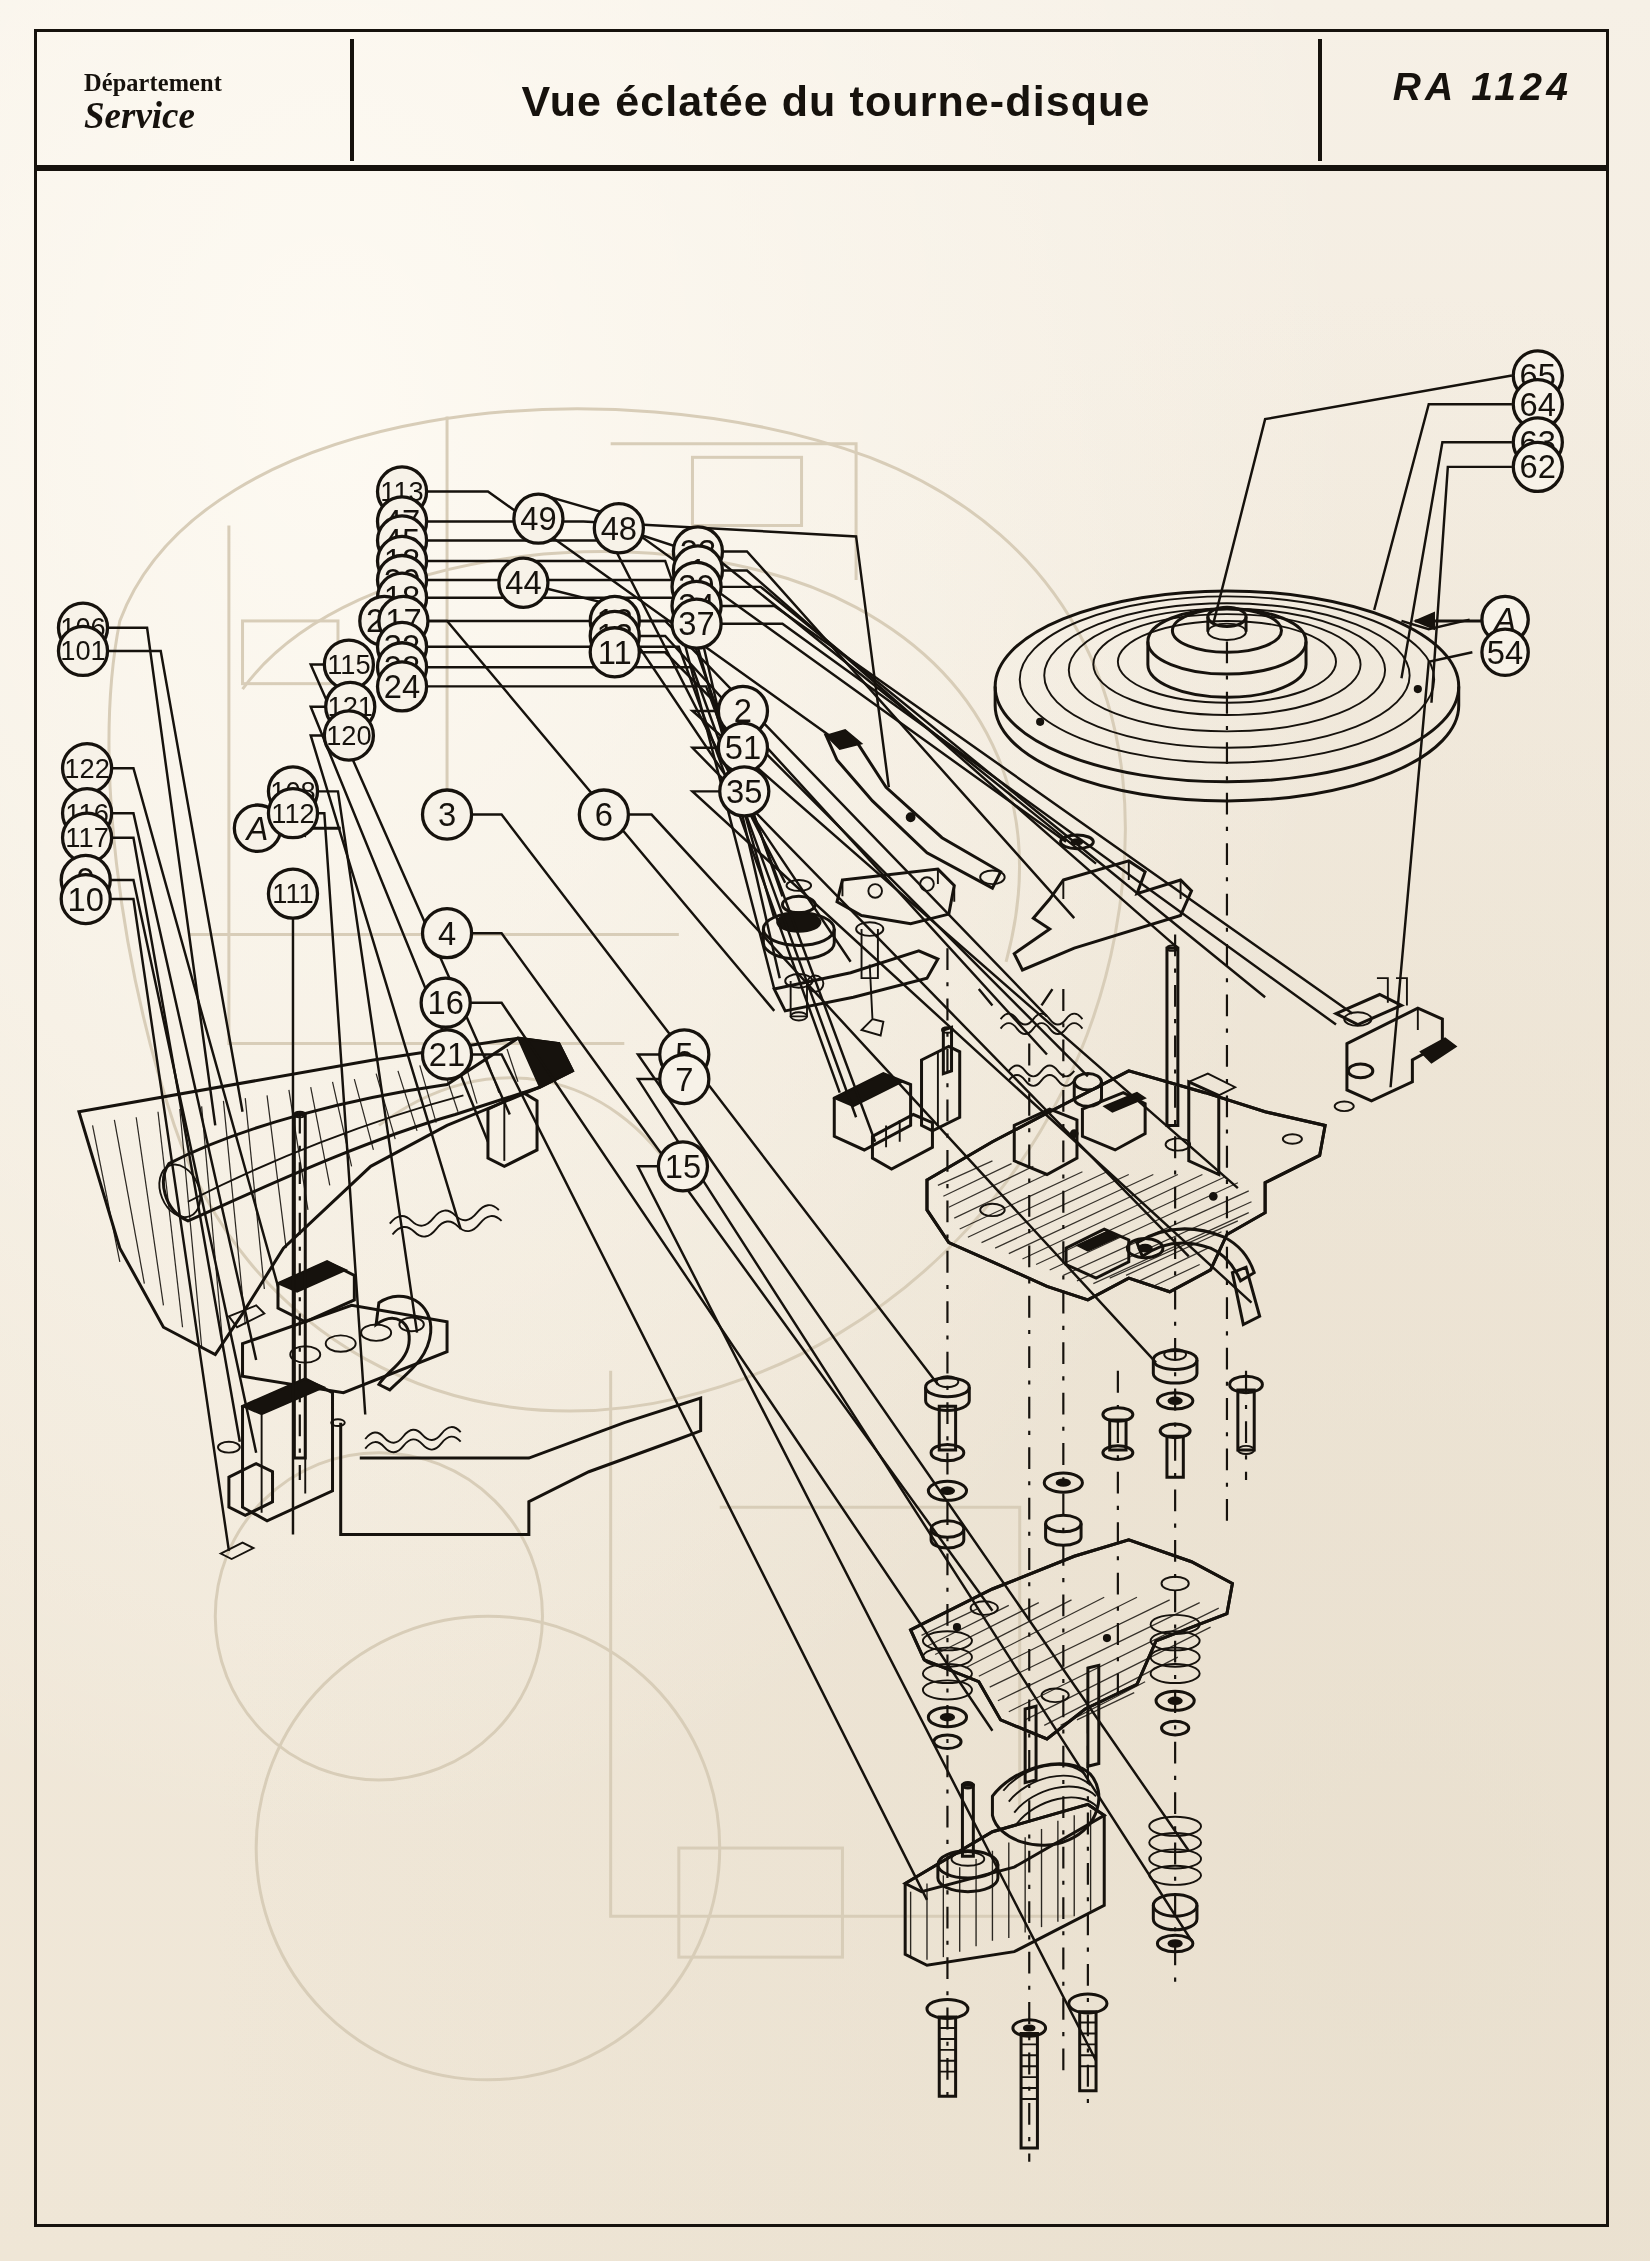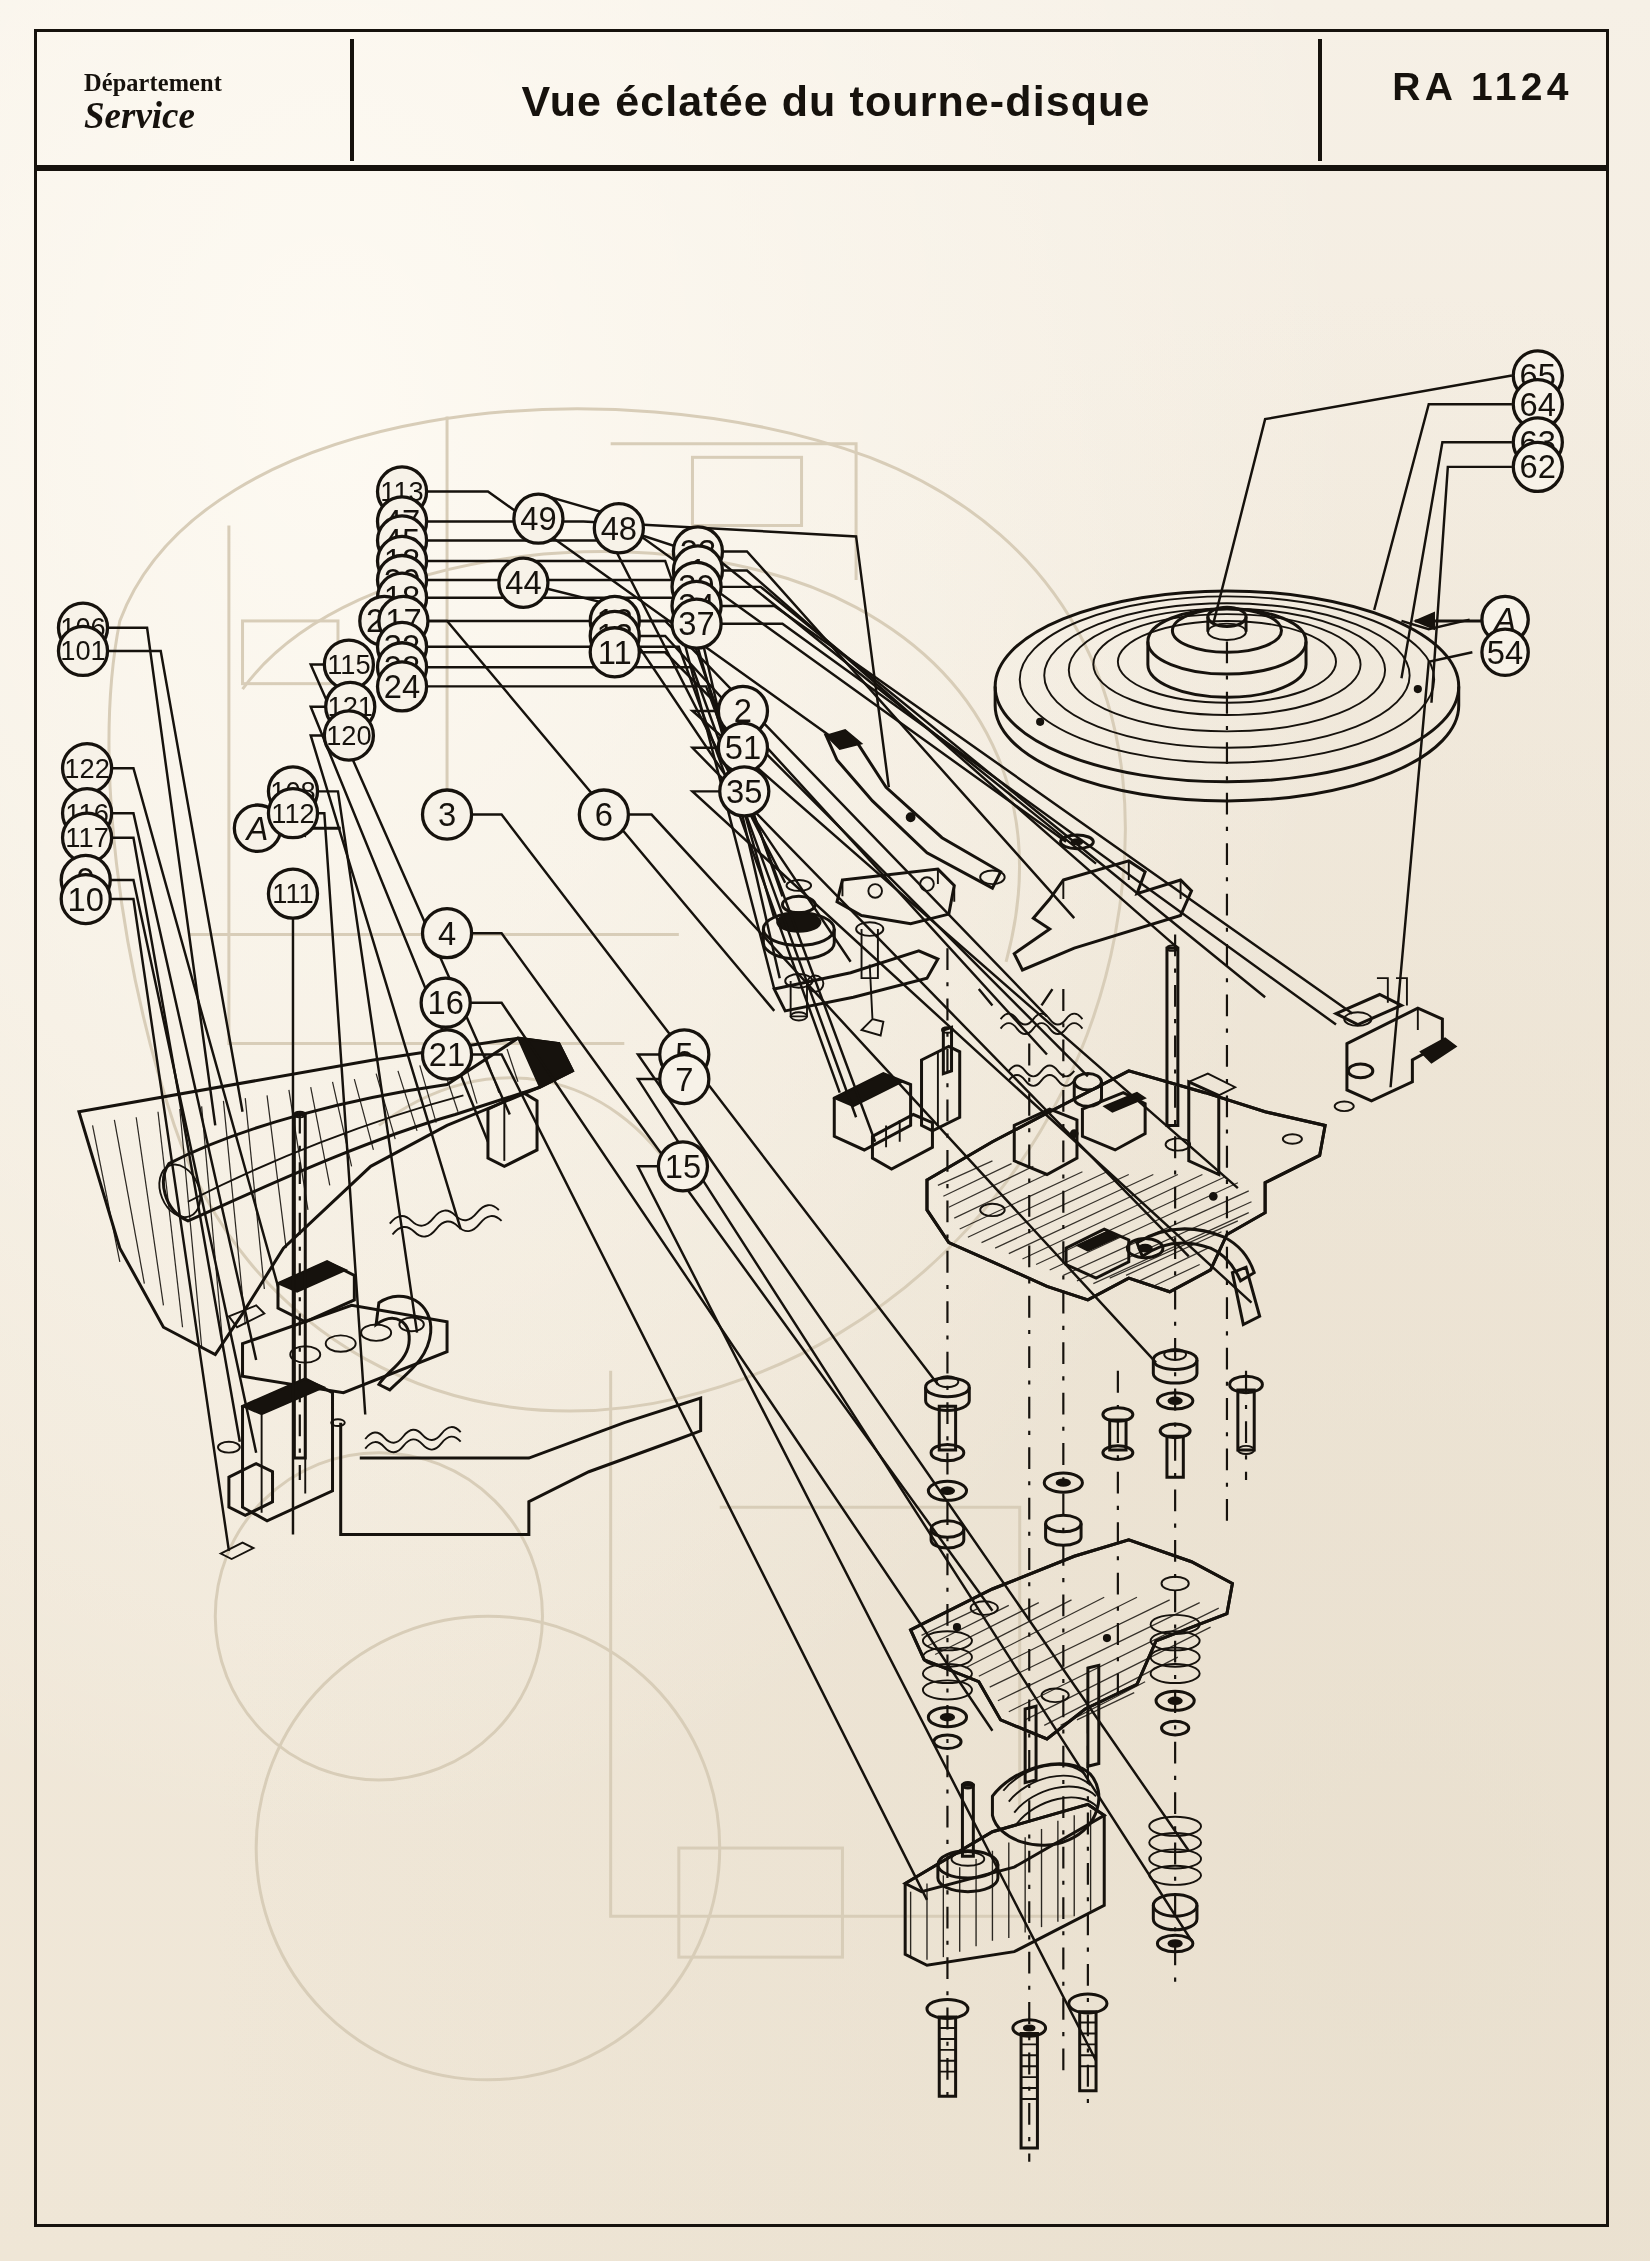--- a/index.html
+++ b/index.html
@@ -100,20 +100,21 @@
     position: absolute;
     left: 1288px;
     top: 36px;
     width: 321px;
     text-align: center;
     font-family: "Liberation Sans", sans-serif;
     font-weight: bold;
     font-size: 39px;
     letter-spacing: 4.3px;
     color: #16120d;
+    font-style: italic;
   }
   
   #drawing {
     position: absolute;
     left: 38px;
     top: 171px;
     width: 1568px;
     height: 2052px;
     overflow: hidden;
   }

